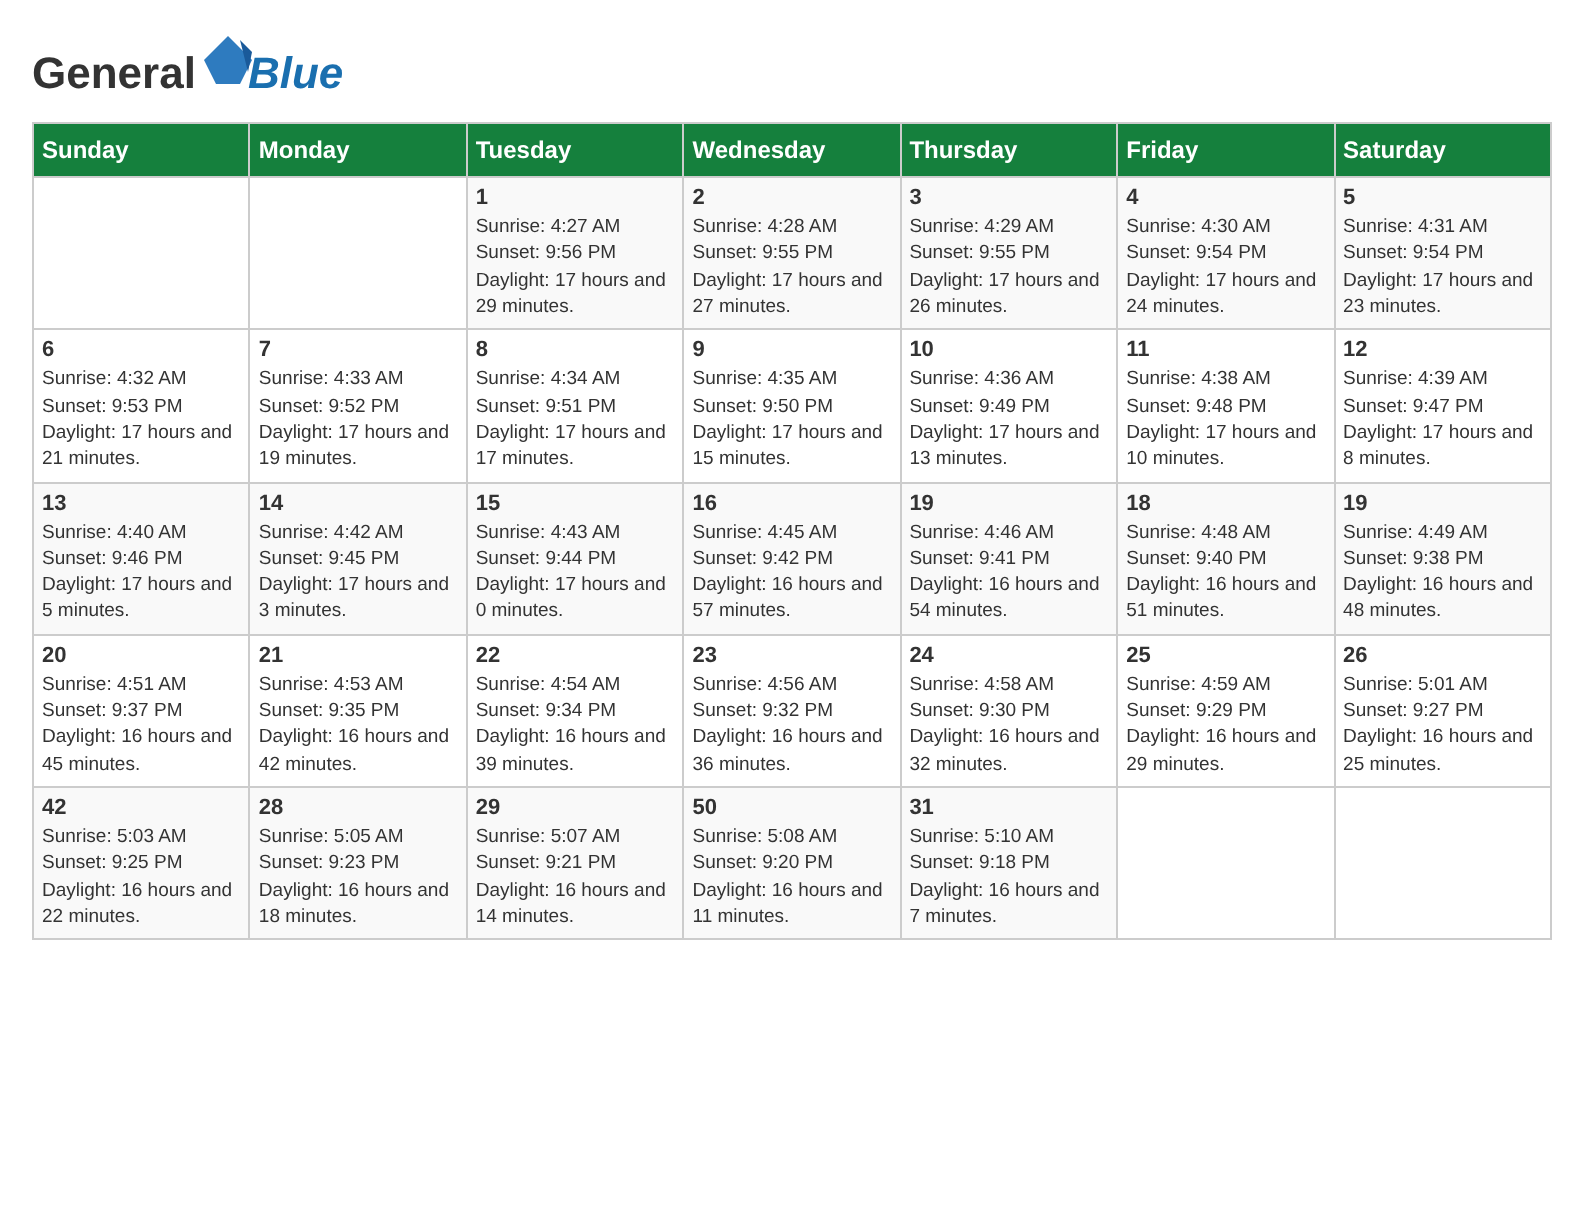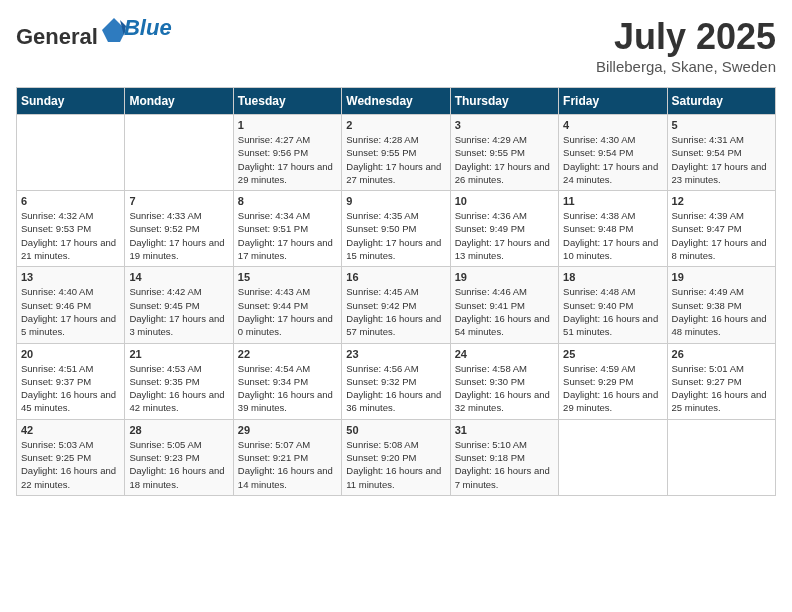--- a/index.html
+++ b/index.html
@@ -45,21 +45,21 @@
     .subtitle {
       font-size: 15px;
       color: #555;
     }
     table {
       width: 100%;
       border-collapse: collapse;
       font-size: 10.5px;
     }
     thead tr th {
-      background-color: #0c4a6e;
+      background-color: #15803d;
       color: #fff;
       padding: 6px 4px;
       text-align: left;
       font-size: 12px;
       font-weight: bold;
       border: 1px solid #ccc;
     }
     tbody tr td {
       border: 1px solid #ccc;
       vertical-align: top;
@@ -88,36 +88,32 @@
     .empty {
       background-color: #fff !important;
     }
   </style>
 </head>
 <body>
 
 <div class="header">
   <div class="logo">
     <div>
-      <div style="display:flex;align-items:flex-start;">
+      <div style="display:flex;align-items:flex-end;">
         <div class="logo-text">
           <span>General</span><svg class="logo-icon" viewBox="0 0 28 28">
               <polygon points="14,2 26,14 20,26 8,26 2,14" fill="#2e7bbf"></polygon>
               <polygon points="20,4 26,10 24,20" fill="#1a5a9a"></polygon>
             </svg>
         </div>
         <div class="logo-text" style="margin-left:-4px;font-style:italic;">
           <span class="logo-blue">Blue</span>
         </div>
       </div>
     </div>
-  </div>
-  <div class="title-block">
-    <div class="month-title">July 2025</div>
-    <div class="subtitle">Billeberga, Skane, Sweden</div>
   </div>
 </div>
 
 <table>
   <thead>
     <tr id="weekday-header">
         <th>Sunday</th>
         <th>Monday</th>
         <th>Tuesday</th>
         <th>Wednesday</th>

